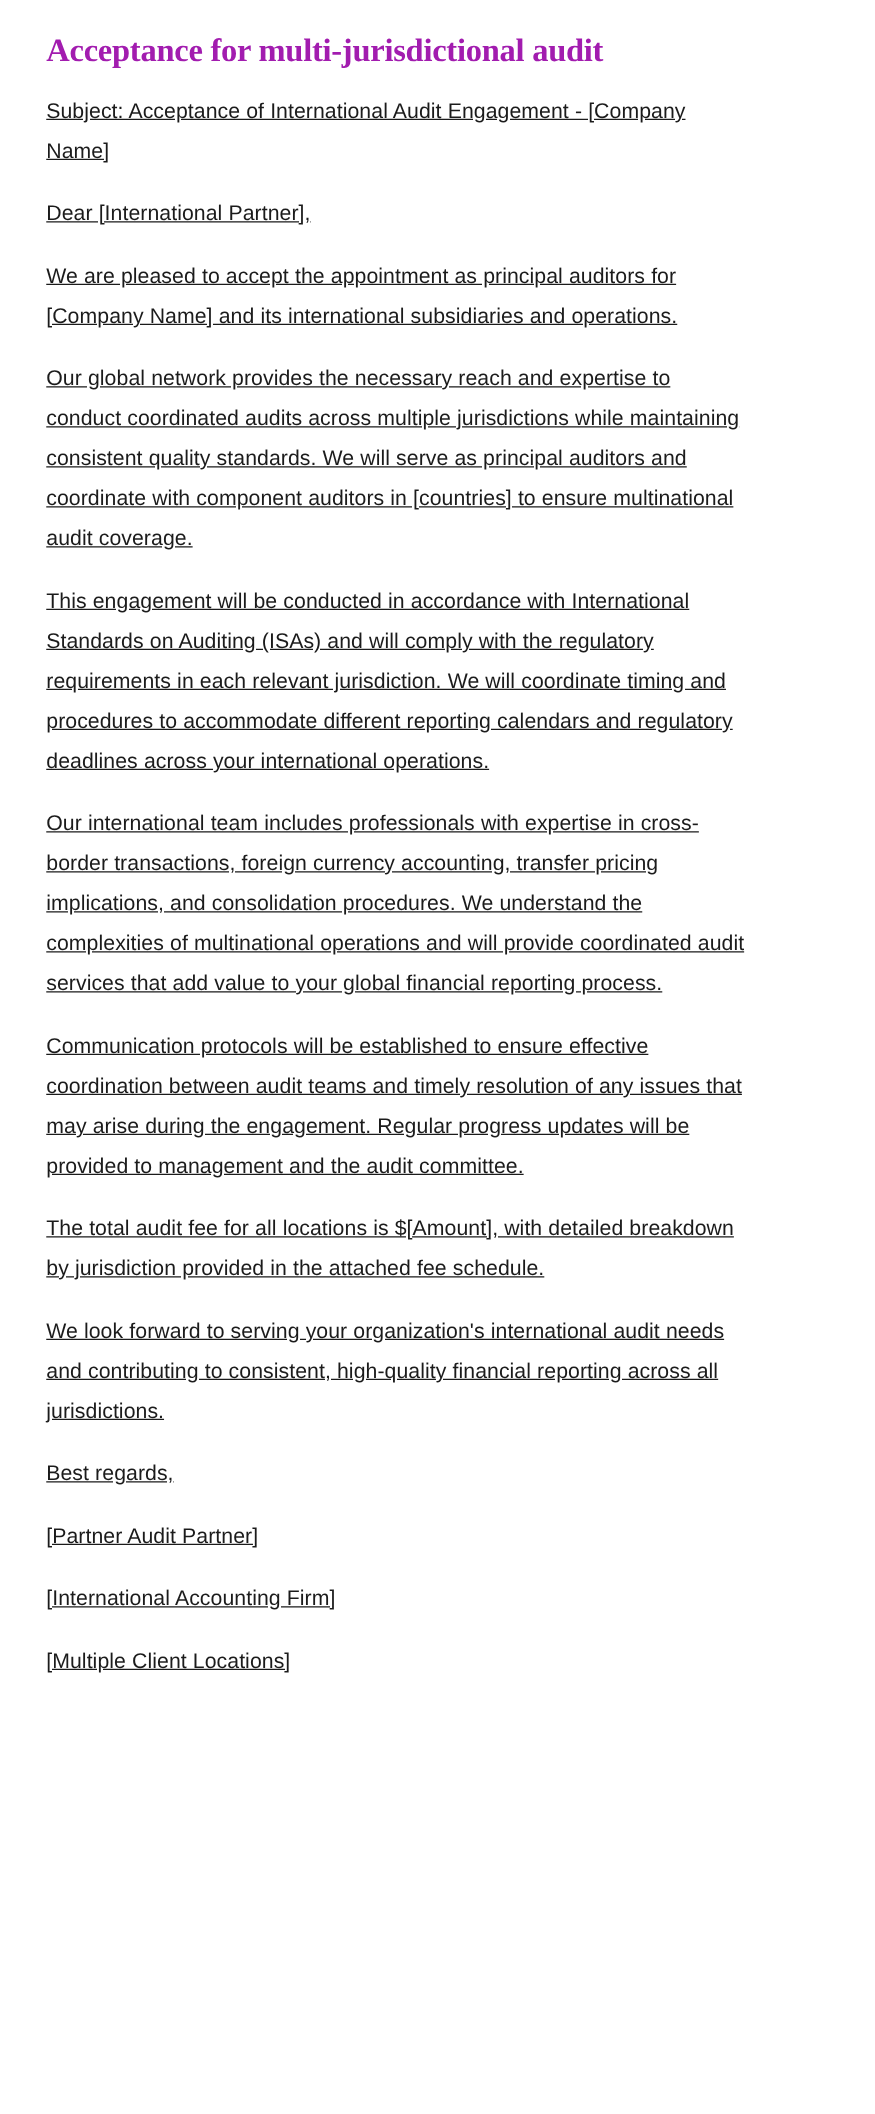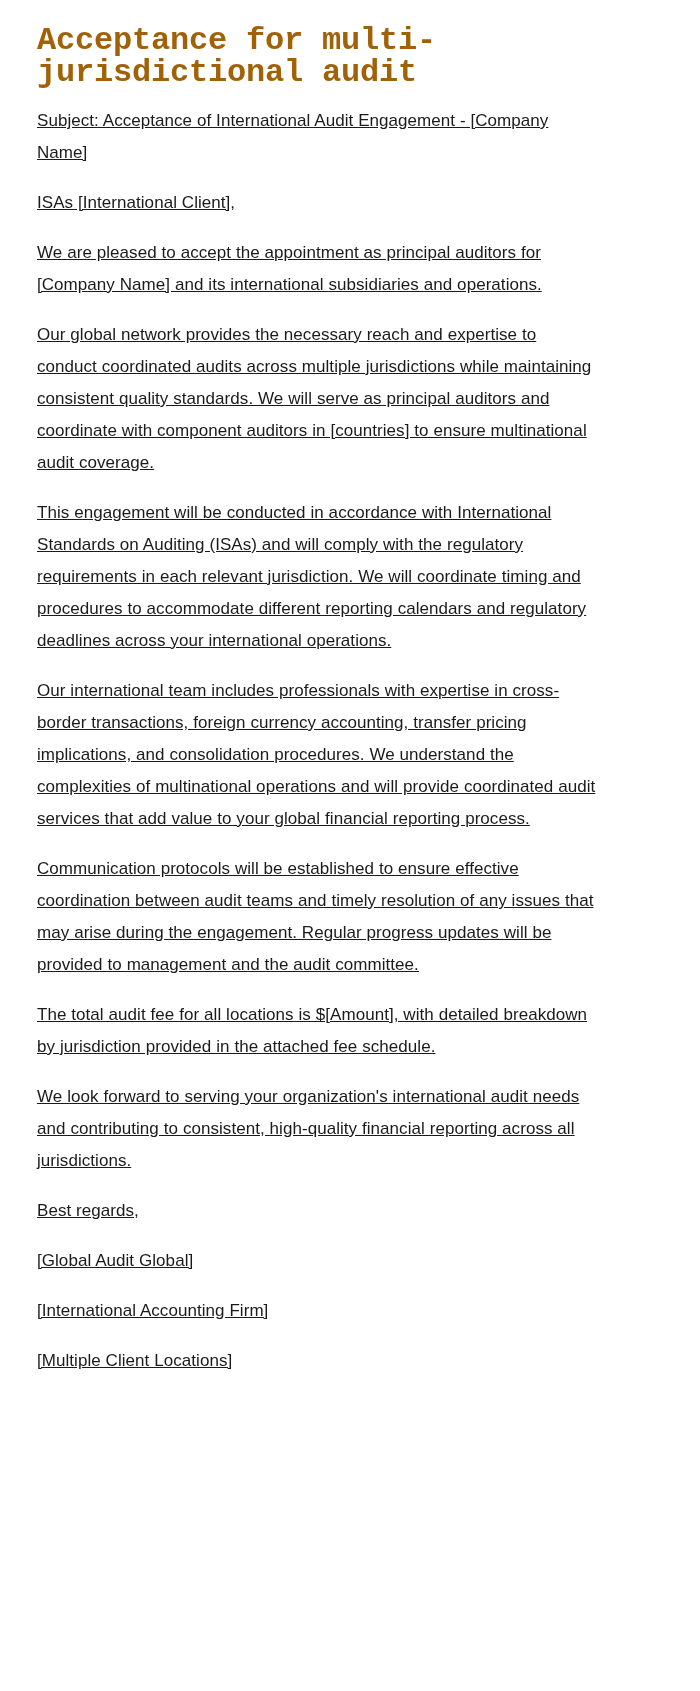--- a/index.html
+++ b/index.html
@@ -21,28 +21,28 @@
     box-sizing: border-box;
     background: #ffffff;
     padding: 0;
     position: relative;
   }
   .doc {
     padding: 25px 100px 24px 37px;
     box-sizing: border-box;
   }
   h1.doc-title {
-    font-family: Liberation Mono, monospace;
-    font-size: 32px;
+    font-family: Liberation Serif, serif;
+    font-size: 26px;
     line-height: 32px;
     font-weight: 700;
     letter-spacing: -0.2px;
     margin: 0 0 16px 0;
     padding: 0;
-    color: #a16207;
+    color: #a21caf;
     max-width: 565px;
   }
   p.para {
     font-size: 17px;
     line-height: 32px;
     font-weight: 400;
     margin: 0 0 18px 0;
     padding: 0;
     color: #1b1b1b;
     max-width: 563px;
@@ -57,38 +57,38 @@
 </head>
 <body>
 
 <div class="page">
   <article class="doc">
 
     <h1 class="doc-title">Acceptance for multi-jurisdictional audit</h1>
 
     <p class="para">Subject: Acceptance of International Audit Engagement - [Company Name]</p>
 
-    <p class="para">ISAs [International Client],</p>
+    <p class="para">Dear [International Partner],</p>
 
     <p class="para">We are pleased to accept the appointment as principal auditors for [Company Name] and its international subsidiaries and operations.</p>
 
     <p class="para">Our global network provides the necessary reach and expertise to conduct coordinated audits across multiple jurisdictions while maintaining consistent quality standards. We will serve as principal auditors and coordinate with component auditors in [countries] to ensure multinational audit coverage.</p>
 
     <p class="para">This engagement will be conducted in accordance with International Standards on Auditing (ISAs) and will comply with the regulatory requirements in each relevant jurisdiction. We will coordinate timing and procedures to accommodate different reporting calendars and regulatory deadlines across your international operations.</p>
 
     <p class="para">Our international team includes professionals with expertise in cross-border transactions, foreign currency accounting, transfer pricing implications, and consolidation procedures. We understand the complexities of multinational operations and will provide coordinated audit services that add value to your global financial reporting process.</p>
 
     <p class="para">Communication protocols will be established to ensure effective coordination between audit teams and timely resolution of any issues that may arise during the engagement. Regular progress updates will be provided to management and the audit committee.</p>
 
     <p class="para">The total audit fee for all locations is $[Amount], with detailed breakdown by jurisdiction provided in the attached fee schedule.</p>
 
     <p class="para">We look forward to serving your organization's international audit needs and contributing to consistent, high-quality financial reporting across all jurisdictions.</p>
 
     <p class="para">Best regards,</p>
 
-    <p class="para">[Global Audit Global]</p>
+    <p class="para">[Partner Audit Partner]</p>
 
     <p class="para">[International Accounting Firm]</p>
 
     <p class="para">[Multiple Client Locations]</p>
 
   </article>
 </div>
 
 </body></html>

